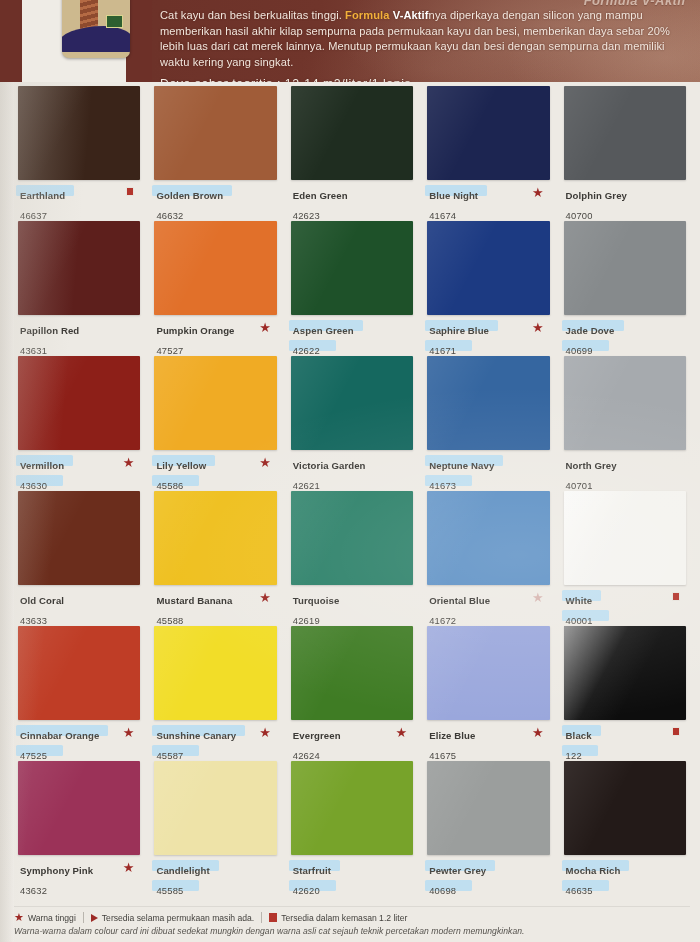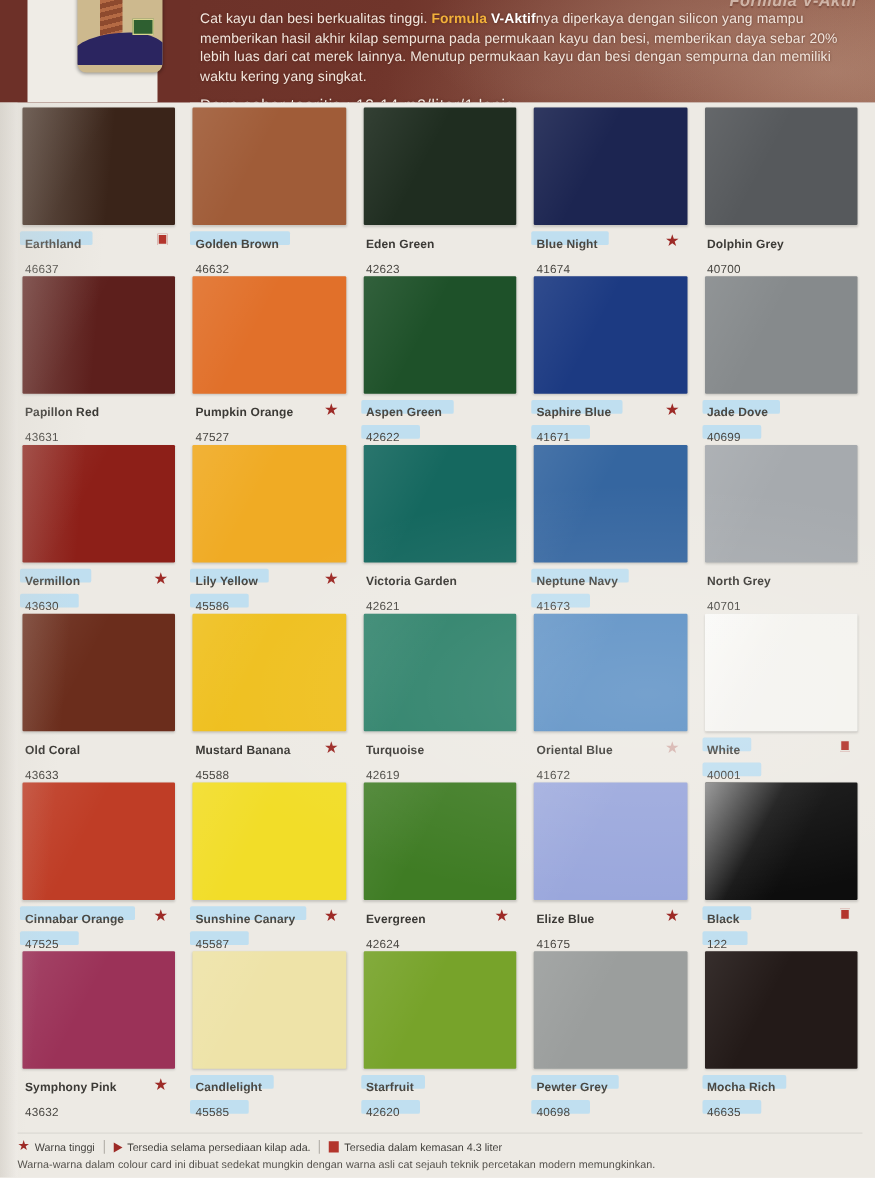--- a/index.html
+++ b/index.html
@@ -273,20 +273,21 @@
     border-left: 7px solid #9d2a26;
     border-top: 4.5px solid transparent;
     border-bottom: 4.5px solid transparent;
   }
   .leg-sq { width: 8px; height: 9px; background: #b3352c; }
   #disclaimer {
     margin-top: 3px;
     font-size: 8.6px;
     color: #55524d;
     letter-spacing: 0.05px;
+    font-style: italic;
   }
 </style>
 </head>
 <body>
 
 <div id="header">
   <div id="header-texture"></div>
   <div id="header-left-band"></div>
 
   <div id="can-panel">
@@ -452,23 +453,23 @@
   <div id="footer">
     <div id="footer-divider"></div>
     <div id="legend">
         <div class="leg-item">
           <span class="leg-star">★</span>
           <span>Warna tinggi</span>
         </div>
         <div class="leg-sep"></div>
         <div class="leg-item">
           <span class="leg-tri"></span>
-          <span>Tersedia selama persediaan kilap ada.</span>
+          <span>Tersedia selama permukaan masih ada.</span>
         </div>
         <div class="leg-sep"></div>
         <div class="leg-item">
           <span class="leg-sq"></span>
-          <span>Tersedia dalam kemasan 4.3 liter</span>
+          <span>Tersedia dalam kemasan 1.2 liter</span>
         </div>
       </div>
     <div id="disclaimer">Warna-warna dalam colour card ini dibuat sedekat mungkin dengan warna asli cat sejauh teknik percetakan modern memungkinkan.</div>
   </div>
 </div>
 
 </body></html>

